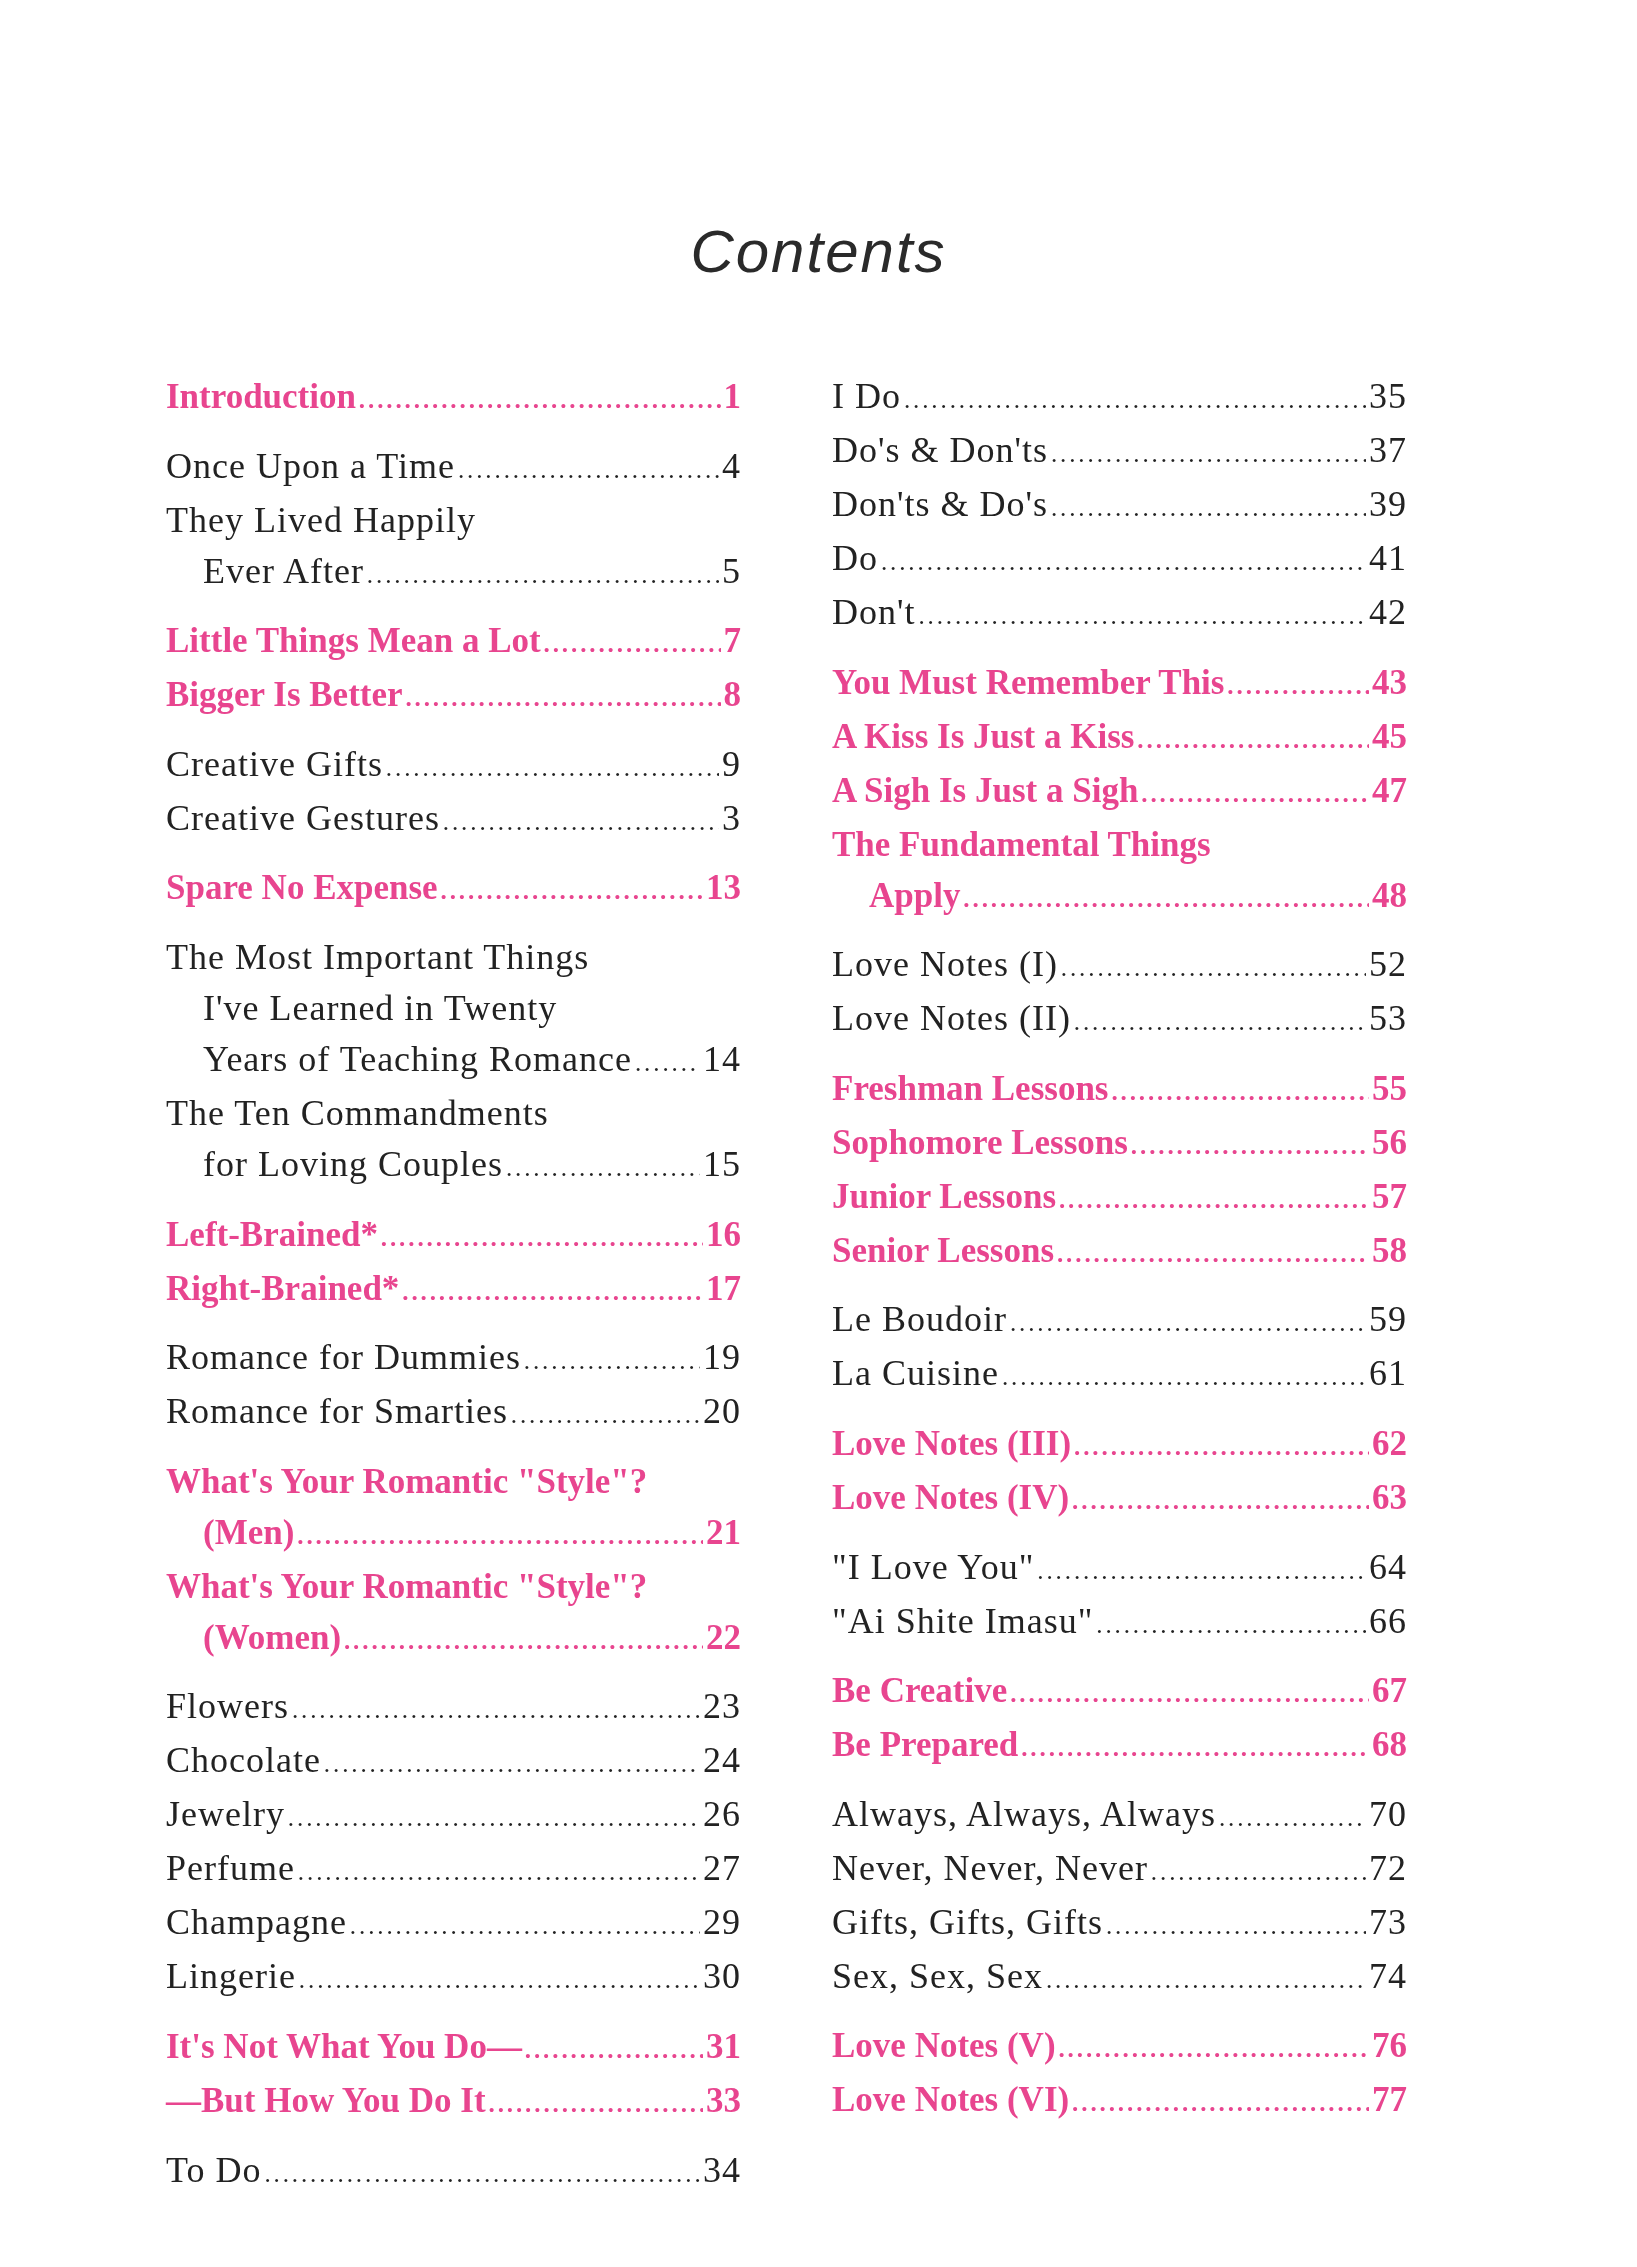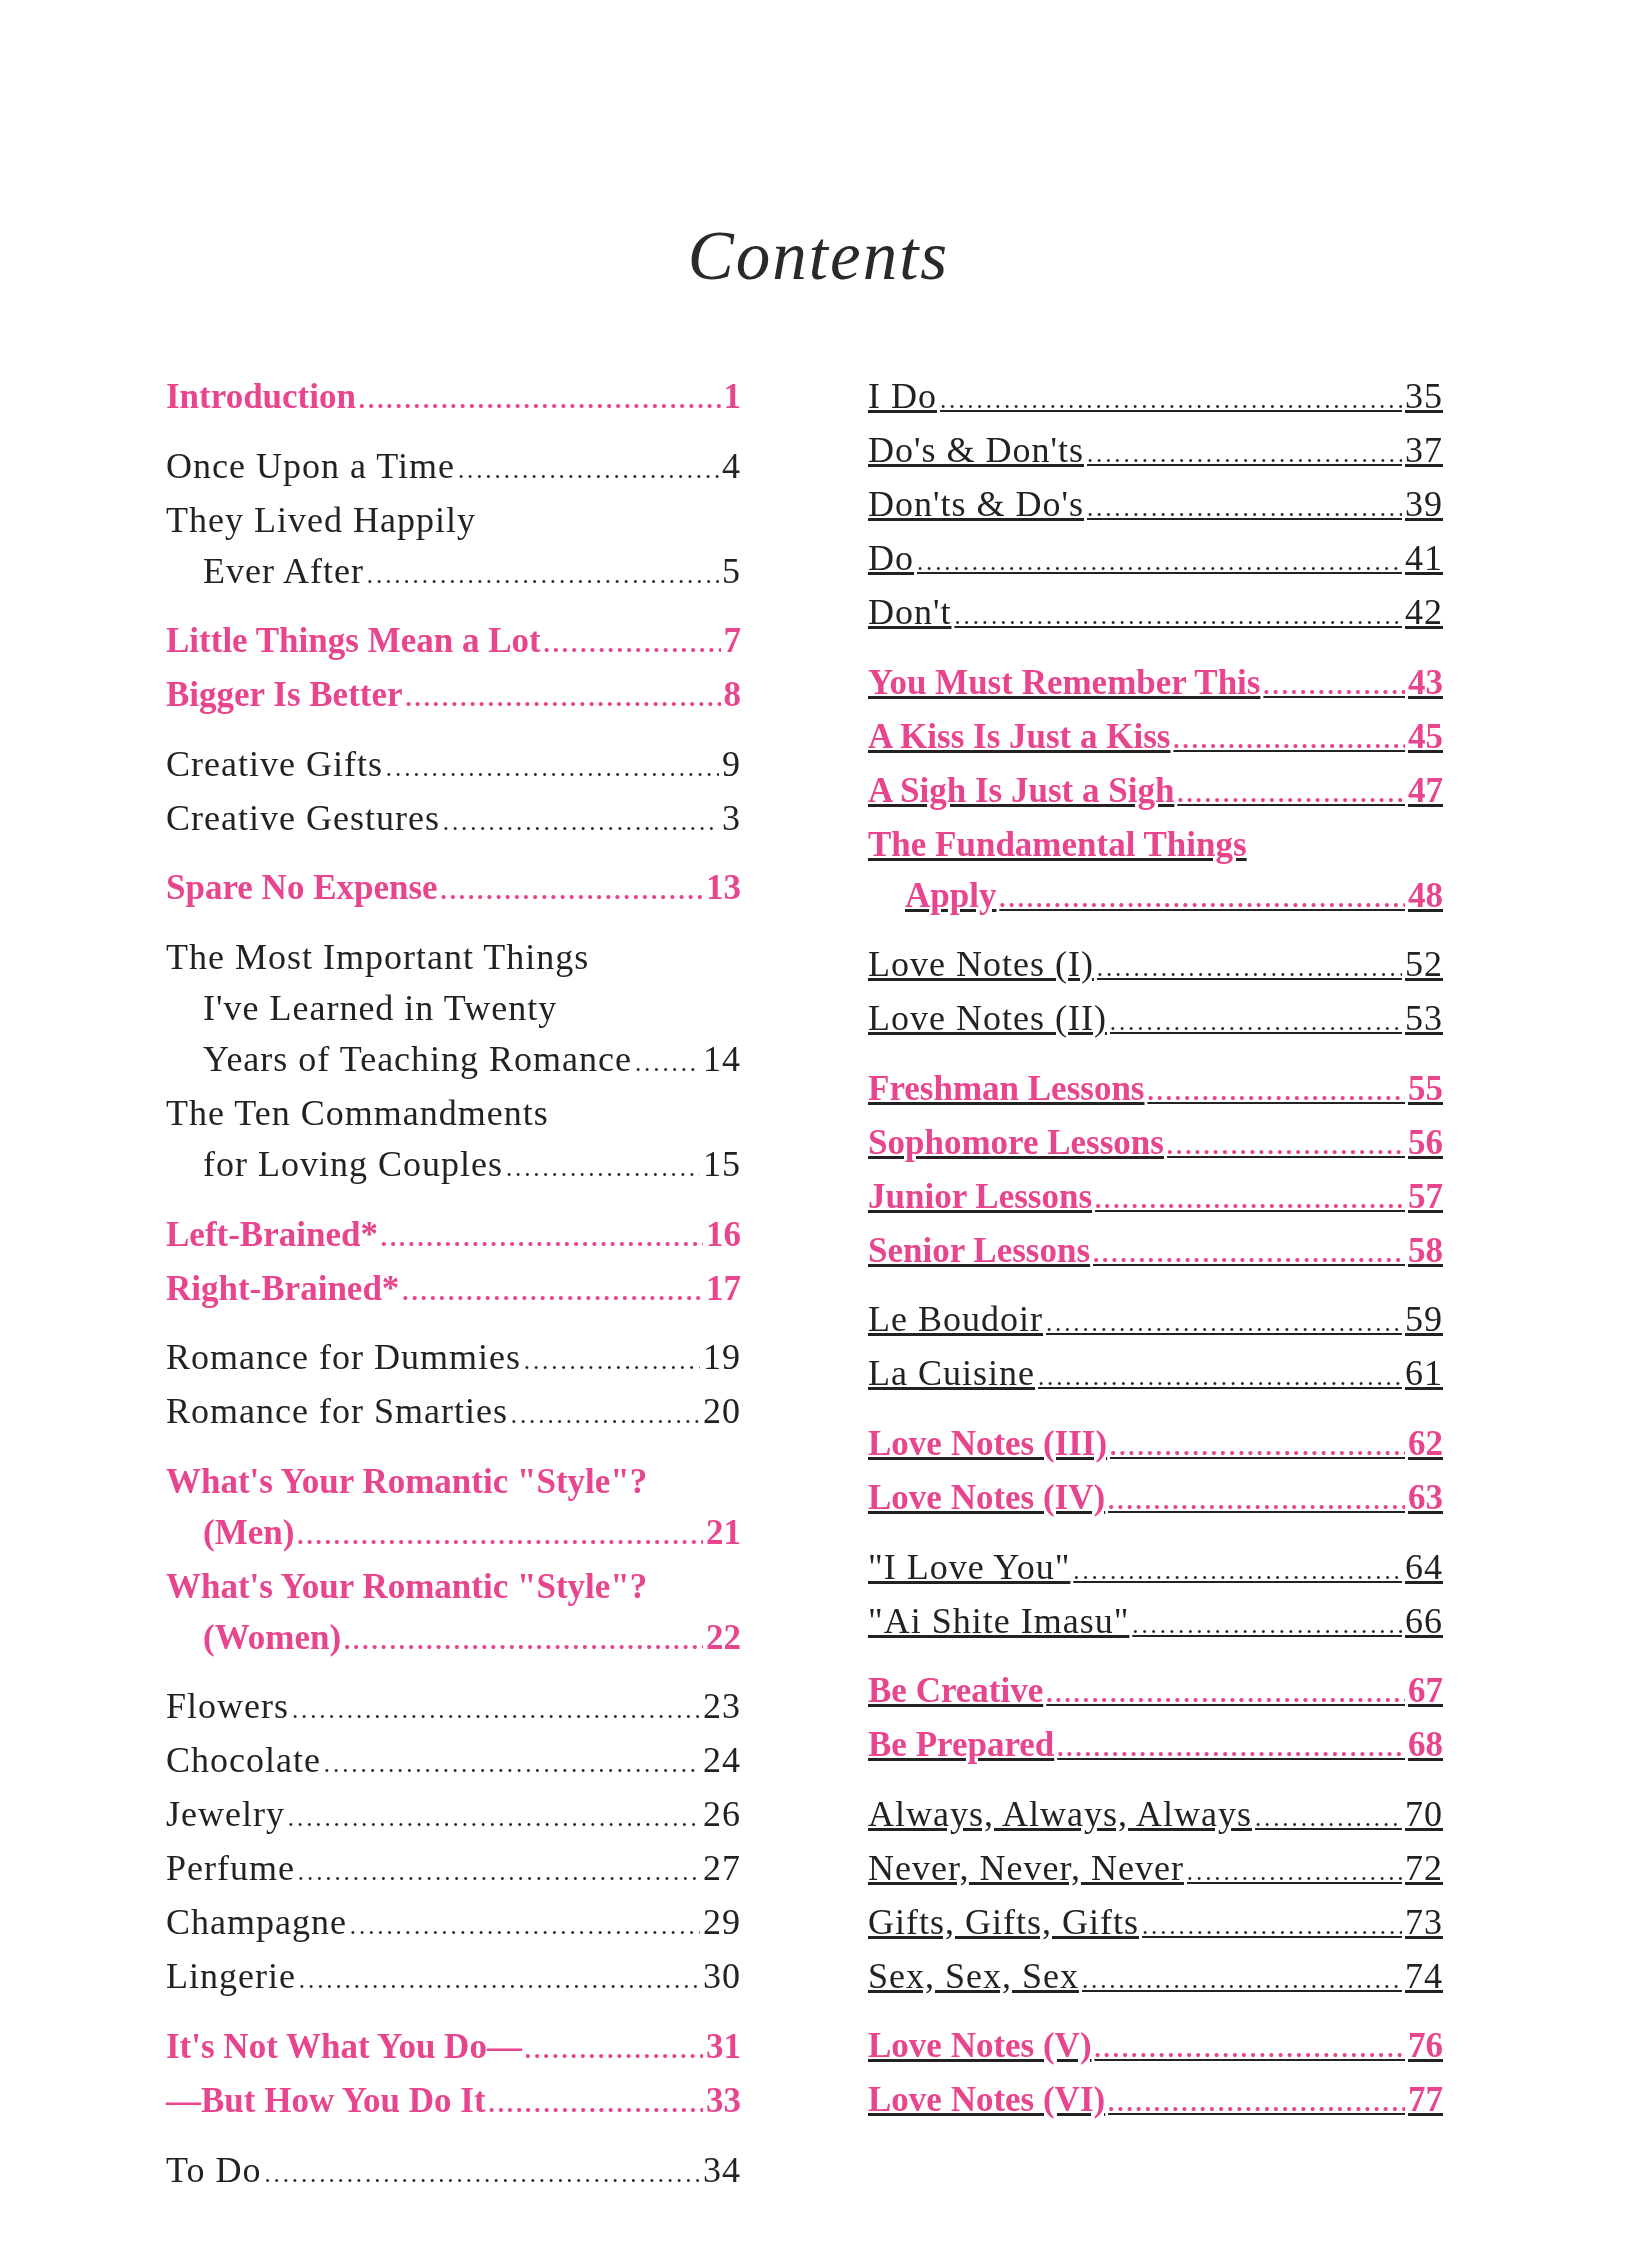--- a/index.html
+++ b/index.html
@@ -1,20 +1,20 @@
 <!DOCTYPE html>
 <html><head>
 <meta charset="utf-8">
 <style>
   html,body{margin:0;padding:0;background:#fff;}
   body{width:1637px;height:2267px;position:relative;overflow:hidden;font-family:"Liberation Serif","DejaVu Serif",serif;color:#222;}
-  .title{position:absolute;left:0;width:1637px;top:217px;text-align:center;font-family:Liberation Serif, serif;font-style:italic;font-size:69px;color:#2a2a2a;letter-spacing:2px;}
+  .title{position:absolute;left:0;width:1637px;top:217px;text-align:center;font-family:Liberation Sans, sans-serif;font-style:italic;font-size:60px;color:#2a2a2a;letter-spacing:2px;}
   .col{position:absolute;top:371px;width:575px;}
   .col.left{left:166px;}
-  .col.right{left:868px;text-decoration:underline;}
+  .col.right{left:832px;}
   .group{margin-bottom:15.6px;}
   .entry{display:flex;align-items:baseline;font-size:36px;line-height:51px;letter-spacing:1px;white-space:nowrap;}
   .entry.pink{color:#e8458f;font-weight:bold;font-size:35px;letter-spacing:0;text-align:center;}
   .entry.cont{padding-left:37px;}
   .entry .lbl{flex:0 0 auto;}
   .entry .dots{flex:1 1 auto;overflow:hidden;margin:0 2.9px;letter-spacing:2.9px;font-size:25px;}
   .entry .dots::before{content:"......................................................................................................................";}
   .entry .pg{flex:0 0 auto;}
 </style>
 </head>

